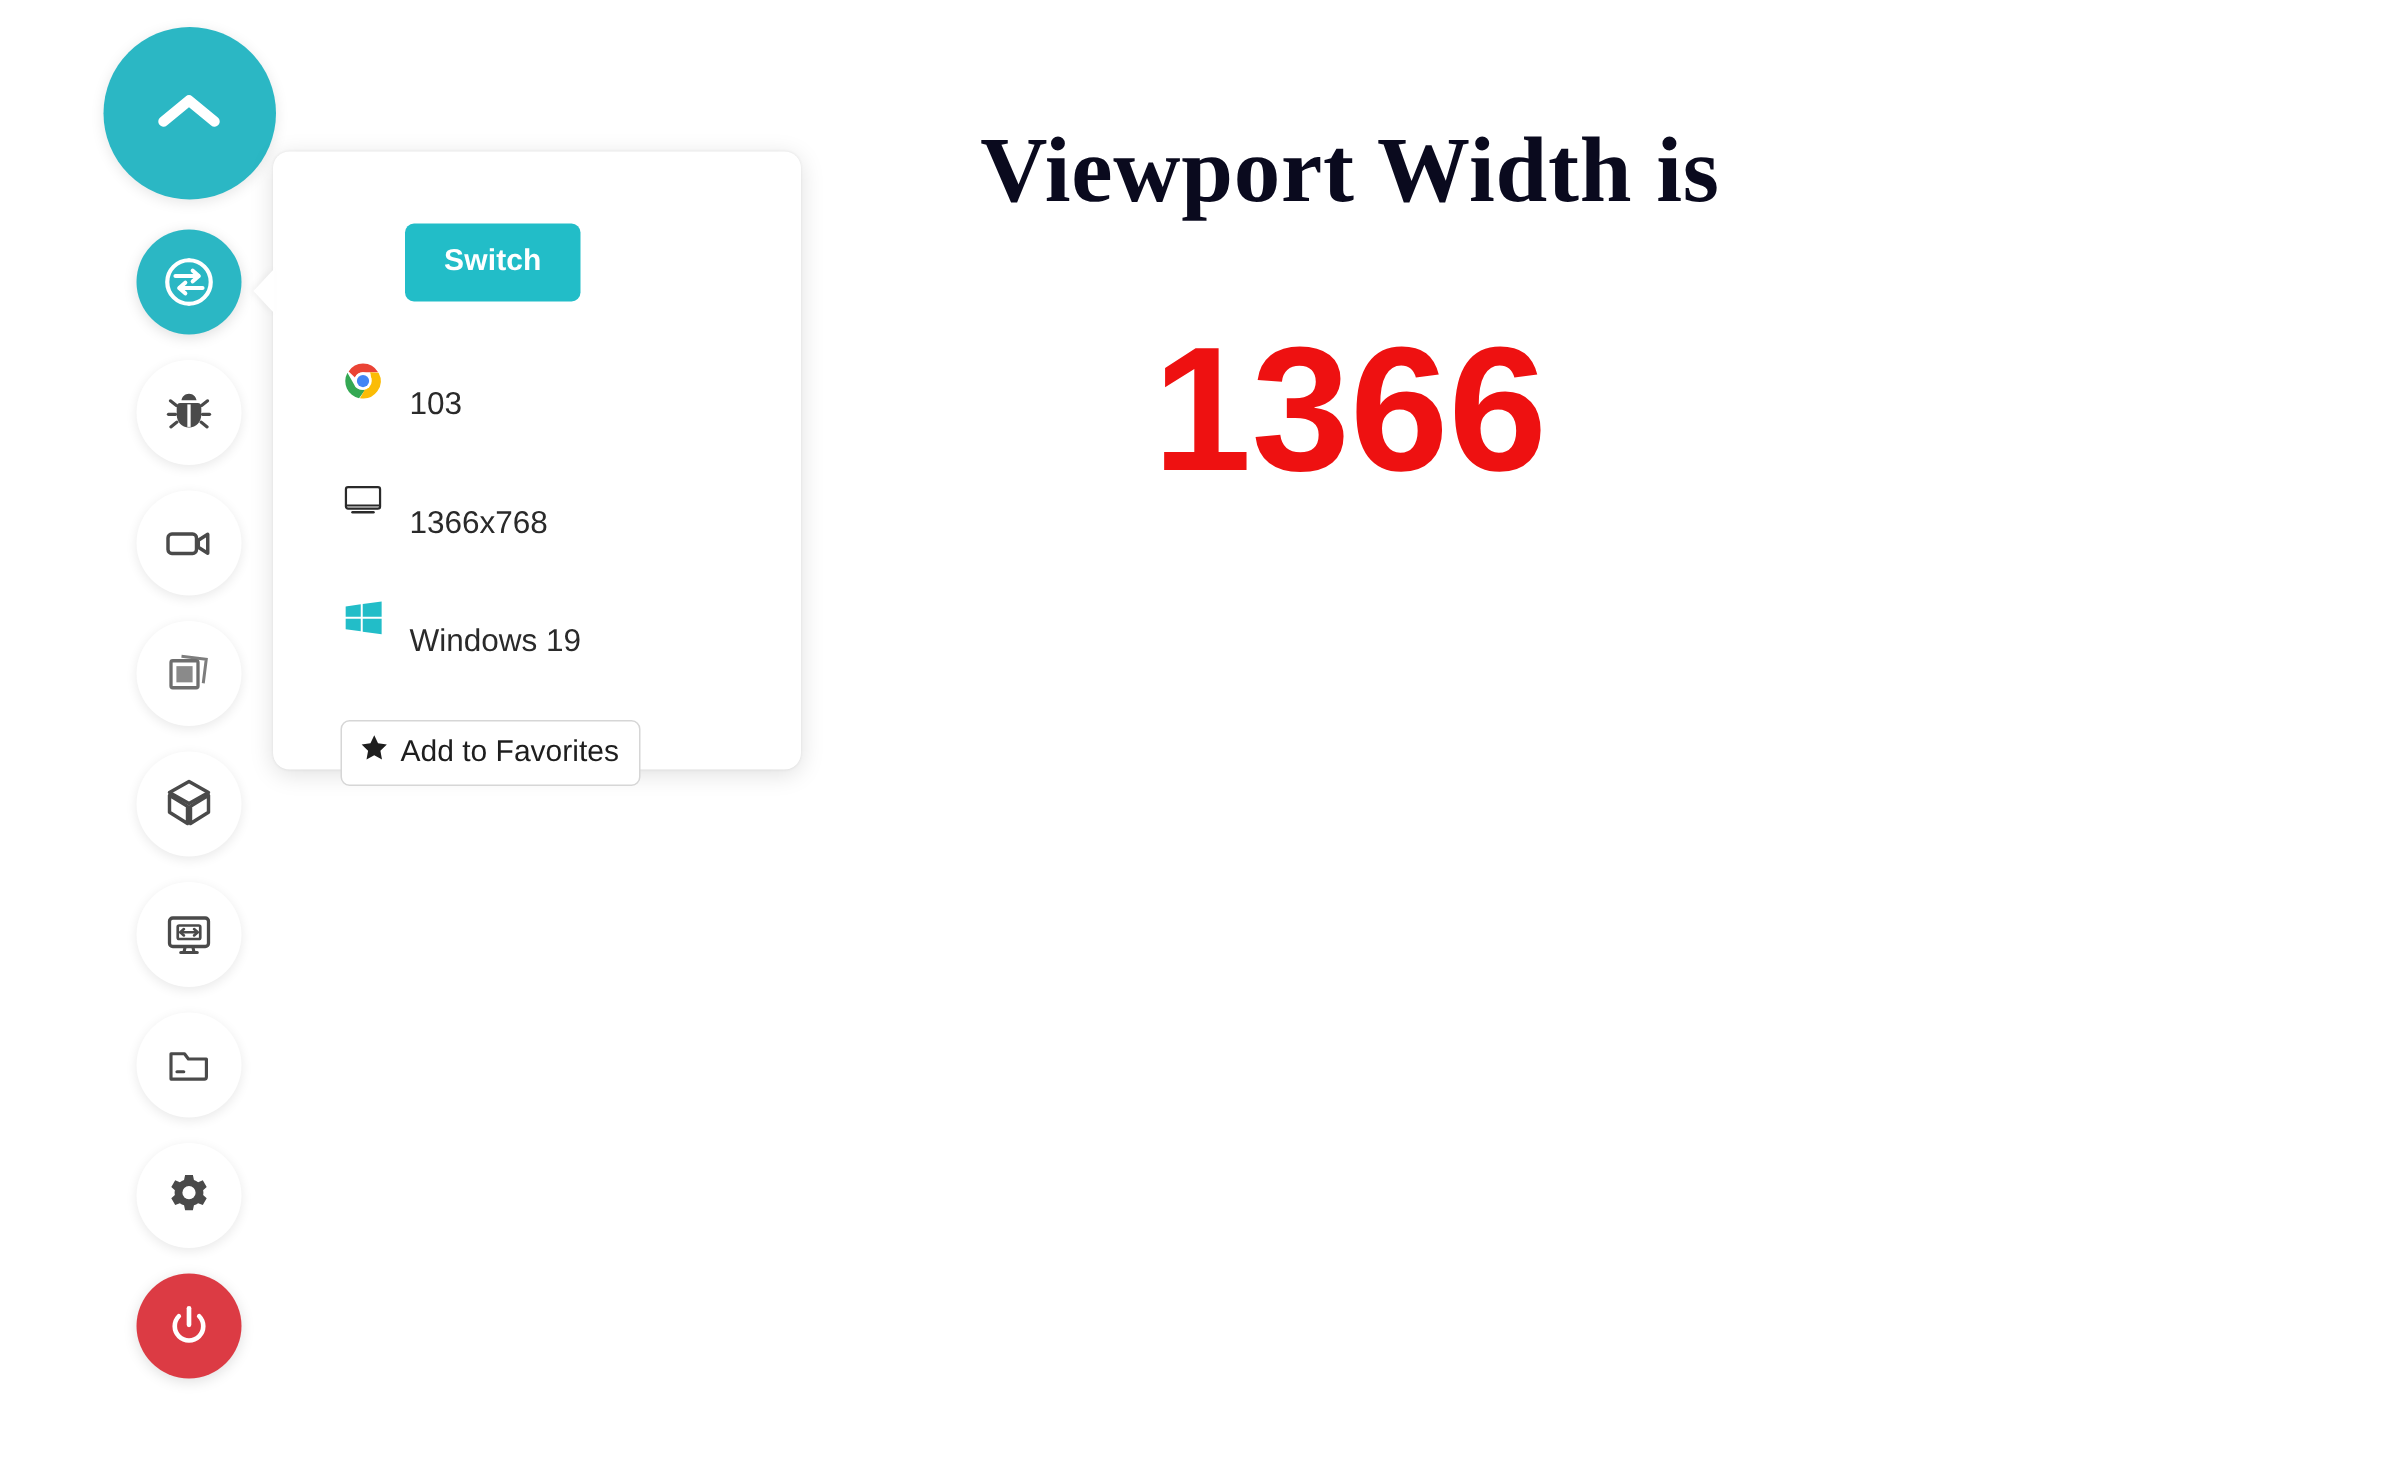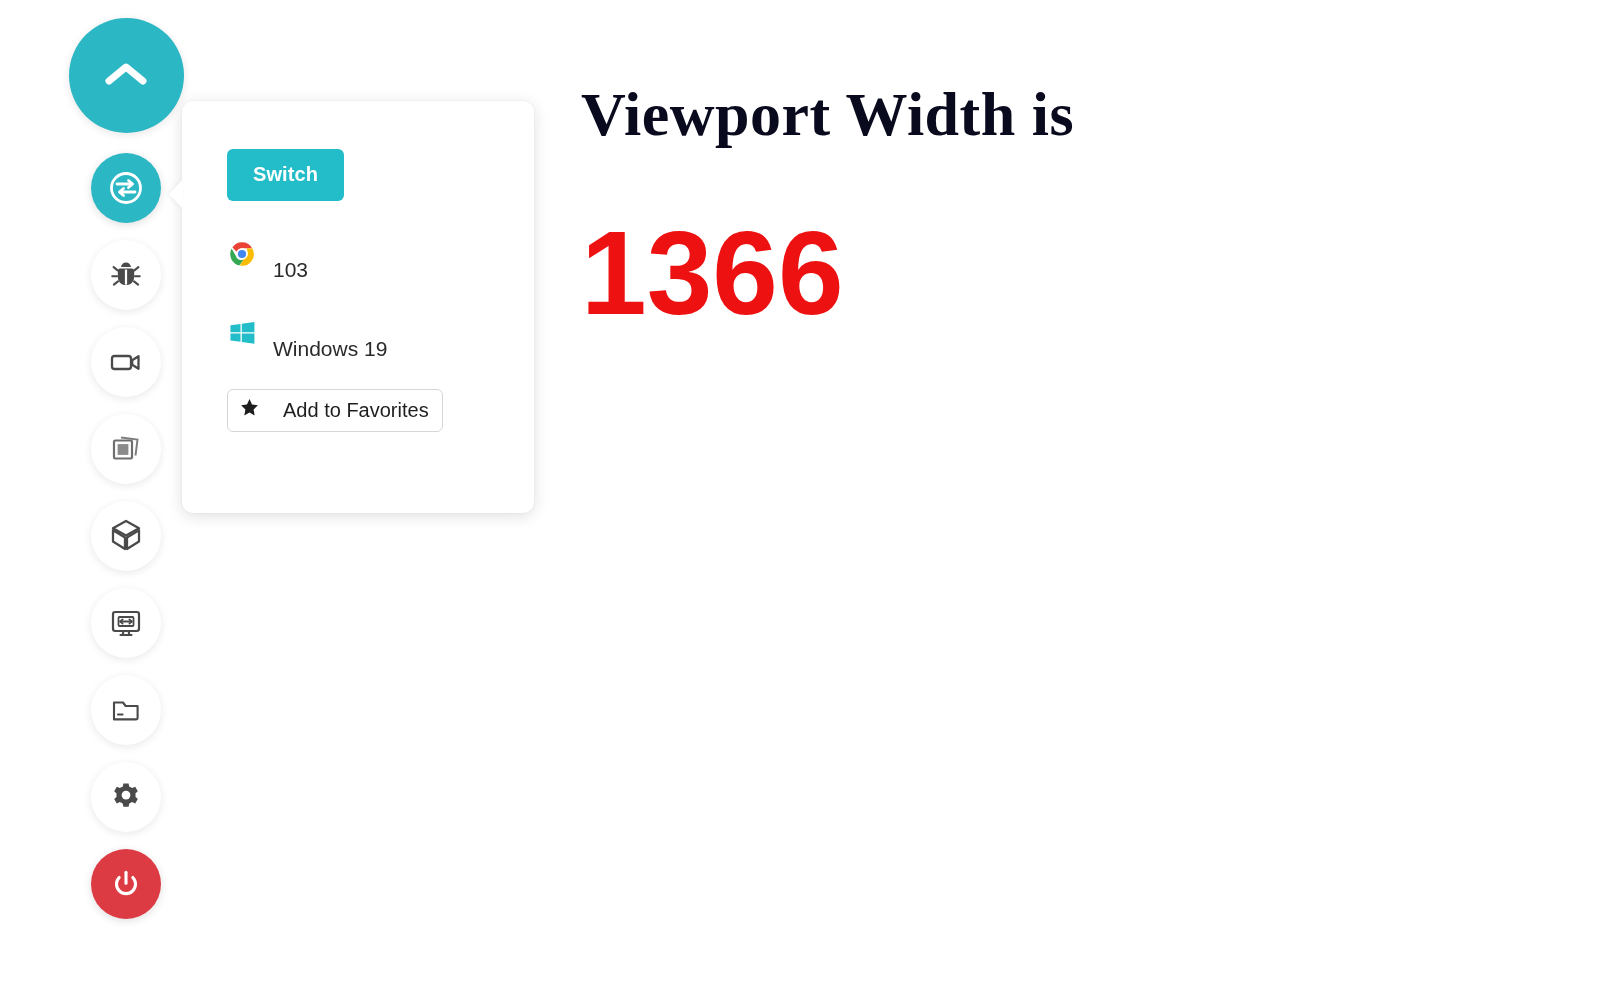--- a/index.html
+++ b/index.html
@@ -101,20 +101,21 @@
     background: #22BDC8;
     color: #ffffff;
     font-size: 20px;
     font-weight: bold;
     border: none;
     border-radius: 6px;
     padding: 14px 26px 15px 26px;
     cursor: pointer;
     letter-spacing: 0.1px;
     font-family: "Liberation Sans", sans-serif;
+    margin-left: 43px;
   }
 
   .info-row {
     display: flex;
     align-items: center;
     margin-top: 26px;
     gap: 16px;
   }
 
   .info-row .ico {
@@ -130,38 +131,39 @@
     font-size: 21px;
     color: #2A2A2A;
     font-family: "Liberation Sans", sans-serif;
     line-height: 1;
     margin-top: 32px;
   }
 
   .fav-btn {
     display: inline-flex;
     align-items: center;
-    gap: 23px;
-    margin-top: 30px;
+    gap: 7px;
+    margin-top: 42px;
     background: #ffffff;
     border: 1px solid #D6D6D6;
     border-radius: 6px;
     padding: 7px 13px 8px 11px;
     cursor: pointer;
     font-size: 20px;
     color: #1E1E1E;
     font-family: "Liberation Sans", sans-serif;
   }
 
   
   .main {
     position: absolute;
-    left: 581px;
+    left: 600px;
     top: 80px;
     width: 600px;
+    text-align: center;
   }
 
   .vp-title {
     font-family: "Liberation Serif", serif;
     font-weight: bold;
     font-size: 62px;
     color: #0A0A1E;
     letter-spacing: 0.5px;
     line-height: 1.1;
     white-space: nowrap;
@@ -306,20 +308,30 @@
           <path d="M6.2 14.6 13.5 27.3A10 10 0 0 0 24 34a10 10 0 0 0 2.8-.4l-7.3 10.1A20 20 0 0 1 6.2 14.6z" fill="#34A853"></path>
           <path d="M41.8 14.5A20 20 0 0 1 20.5 43.7l7.4-12.8A10 10 0 0 0 33 18.5a10 10 0 0 0-1-4.4z" fill="#FBBC05"></path>
           <circle cx="24" cy="24" r="10" fill="#ffffff"></circle>
           <circle cx="24" cy="24" r="7" fill="#4285F4"></circle>
         </svg>
       </span>
       <span class="txt">103</span>
     </div>
 
     
+    <div class="info-row">
+      <span class="ico">
+        <svg width="28" height="28" viewBox="0 0 32 32">
+          <rect x="3" y="6.5" width="26" height="16.5" rx="1.6" fill="none" stroke="#2A2A2A" stroke-width="1.7"></rect>
+          <path d="M3 20.6 L29 20.6" stroke="#2A2A2A" stroke-width="1.4"></path>
+          <path d="M8 25.8 L24 25.8" stroke="#2A2A2A" stroke-width="1.9" stroke-linecap="round"></path>
+        </svg>
+      </span>
+      <span class="txt">1366x768</span>
+    </div>
 
     
     <div class="info-row">
       <span class="ico">
         <svg width="28" height="28" viewBox="0 0 32 32">
           <path d="M2.8 7.2 L14.3 5.6 L14.3 15.1 L2.8 15.1 Z" fill="#22BDC8"></path>
           <path d="M15.8 5.4 L30.2 3.4 L30.2 15.1 L15.8 15.1 Z" fill="#22BDC8"></path>
           <path d="M2.8 16.6 L14.3 16.6 L14.3 26.1 L2.8 24.5 Z" fill="#22BDC8"></path>
           <path d="M15.8 16.6 L30.2 16.6 L30.2 28.3 L15.8 26.4 Z" fill="#22BDC8"></path>
         </svg>

